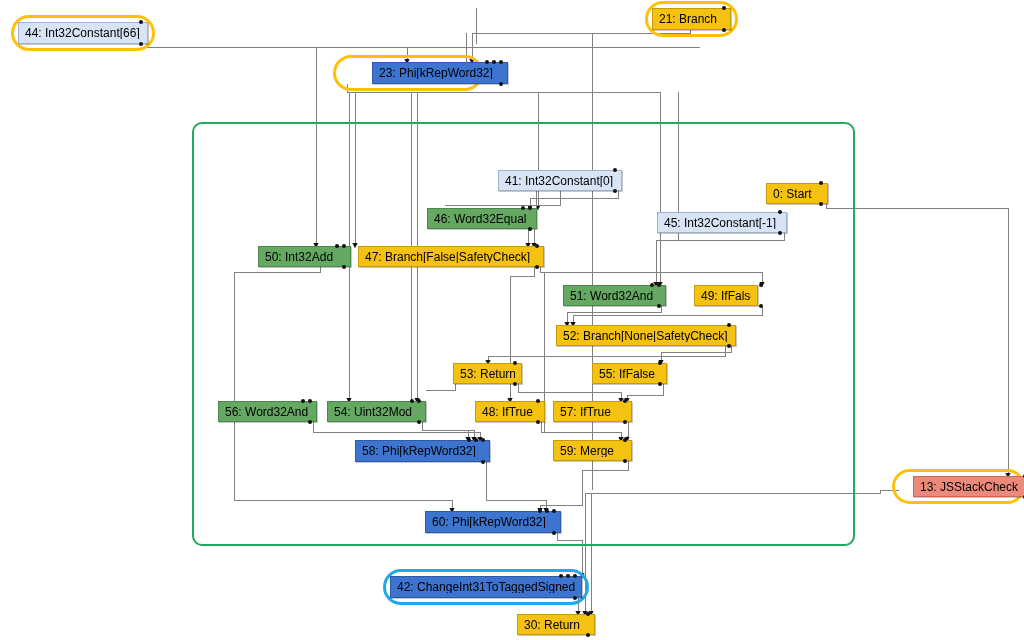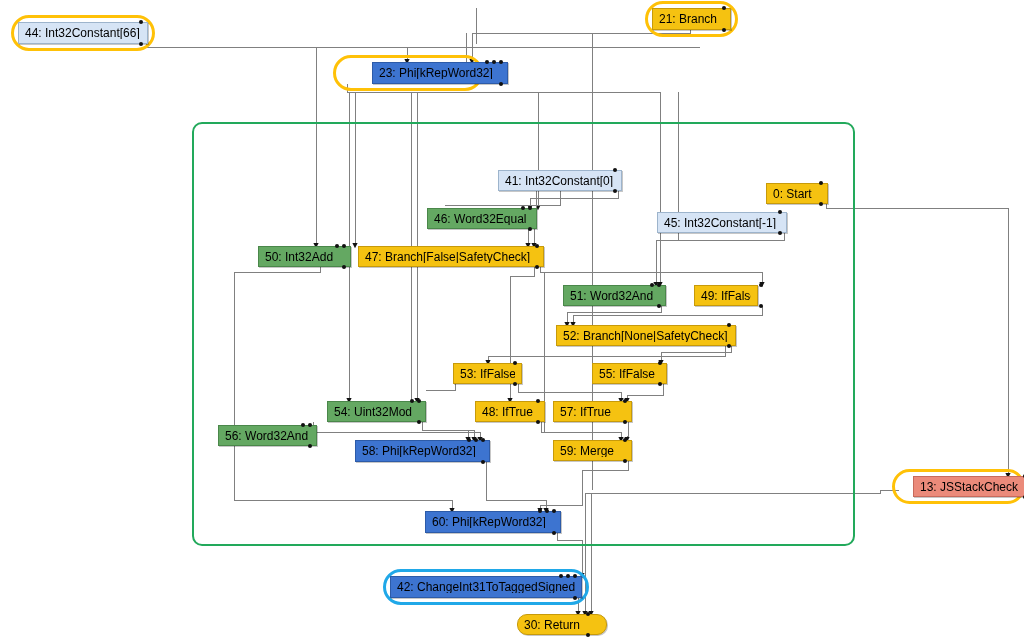--- a/index.html
+++ b/index.html
@@ -228,30 +228,30 @@
         <span class="lbl">49: IfFalse</span>
         <span class="port" style="left: 64px; top: -3px;"></span>
         <span class="port" style="left: 64px; bottom: -3px;"></span>
       </div>
       <div class="node t-control" style="left: 556px; top: 325px; width: 180px; height: 21px;">
         <span class="lbl">52: Branch[None|SafetyCheck]</span>
         <span class="port" style="left: 170px; top: -3px;"></span>
         <span class="port" style="left: 170px; bottom: -3px;"></span>
       </div>
       <div class="node t-control" style="left: 453px; top: 363px; width: 69px; height: 21px;">
-        <span class="lbl">53: IfFalse</span>
+        <span class="lbl">53: Return</span>
         <span class="port" style="left: 59px; top: -3px;"></span>
         <span class="port" style="left: 59px; bottom: -3px;"></span>
       </div>
       <div class="node t-control" style="left: 592px; top: 363px; width: 75px; height: 21px;">
         <span class="lbl">55: IfFalse</span>
         <span class="port" style="left: 65px; top: -3px;"></span>
         <span class="port" style="left: 65px; bottom: -3px;"></span>
       </div>
-      <div class="node t-pure" style="left: 218px; top: 401px; width: 99px; height: 21px; margin-top: 24px;">
+      <div class="node t-pure" style="left: 218px; top: 401px; width: 99px; height: 21px;">
         <span class="lbl">56: Word32And</span>
         <span class="port" style="left: 89px; top: -3px;"></span>
         <span class="port" style="left: 82px; top: -3px;"></span>
         <span class="port" style="left: 89px; bottom: -3px;"></span>
       </div>
       <div class="node t-pure" style="left: 327px; top: 401px; width: 99px; height: 21px;">
         <span class="lbl">54: Uint32Mod</span>
         <span class="port" style="left: 89px; top: -3px;"></span>
         <span class="port" style="left: 82px; top: -3px;"></span>
         <span class="port" style="left: 89px; bottom: -3px;"></span>
@@ -290,19 +290,19 @@
         <span class="port" style="left: 112px; top: -3px;"></span>
         <span class="port" style="left: 126px; bottom: -3px;"></span>
       </div>
       <div class="node t-phi" style="left: 390px; top: 576px; width: 192px; height: 22px;">
         <span class="lbl">42: ChangeInt31ToTaggedSigned</span>
         <span class="port" style="left: 182px; top: -3px;"></span>
         <span class="port" style="left: 175px; top: -3px;"></span>
         <span class="port" style="left: 168px; top: -3px;"></span>
         <span class="port" style="left: 182px; bottom: -3px;"></span>
       </div>
-      <div class="node t-control" style="left: 517px; top: 614px; width: 90px; height: 21px; border-radius: 10px;">
+      <div class="node t-control" style="left: 517px; top: 614px; width: 78px; height: 21px;">
         <span class="lbl">30: Return</span>
         <span class="port" style="left: 68px; top: -3px;"></span>
         <span class="port" style="left: 68px; bottom: -3px;"></span>
       </div>
     </div>
 </div>
 
 </body></html>

